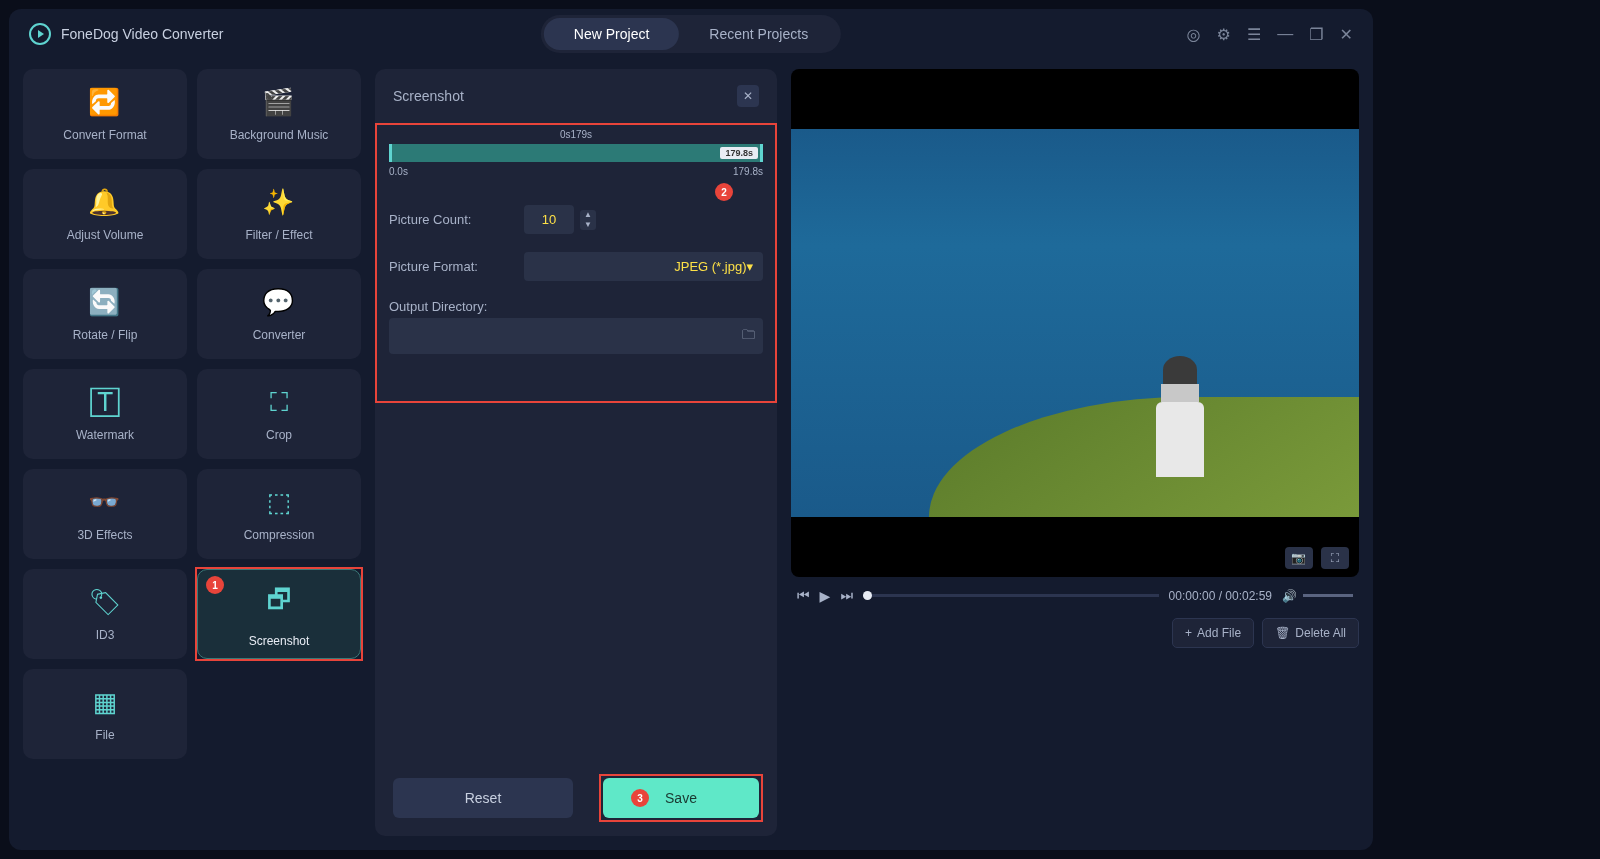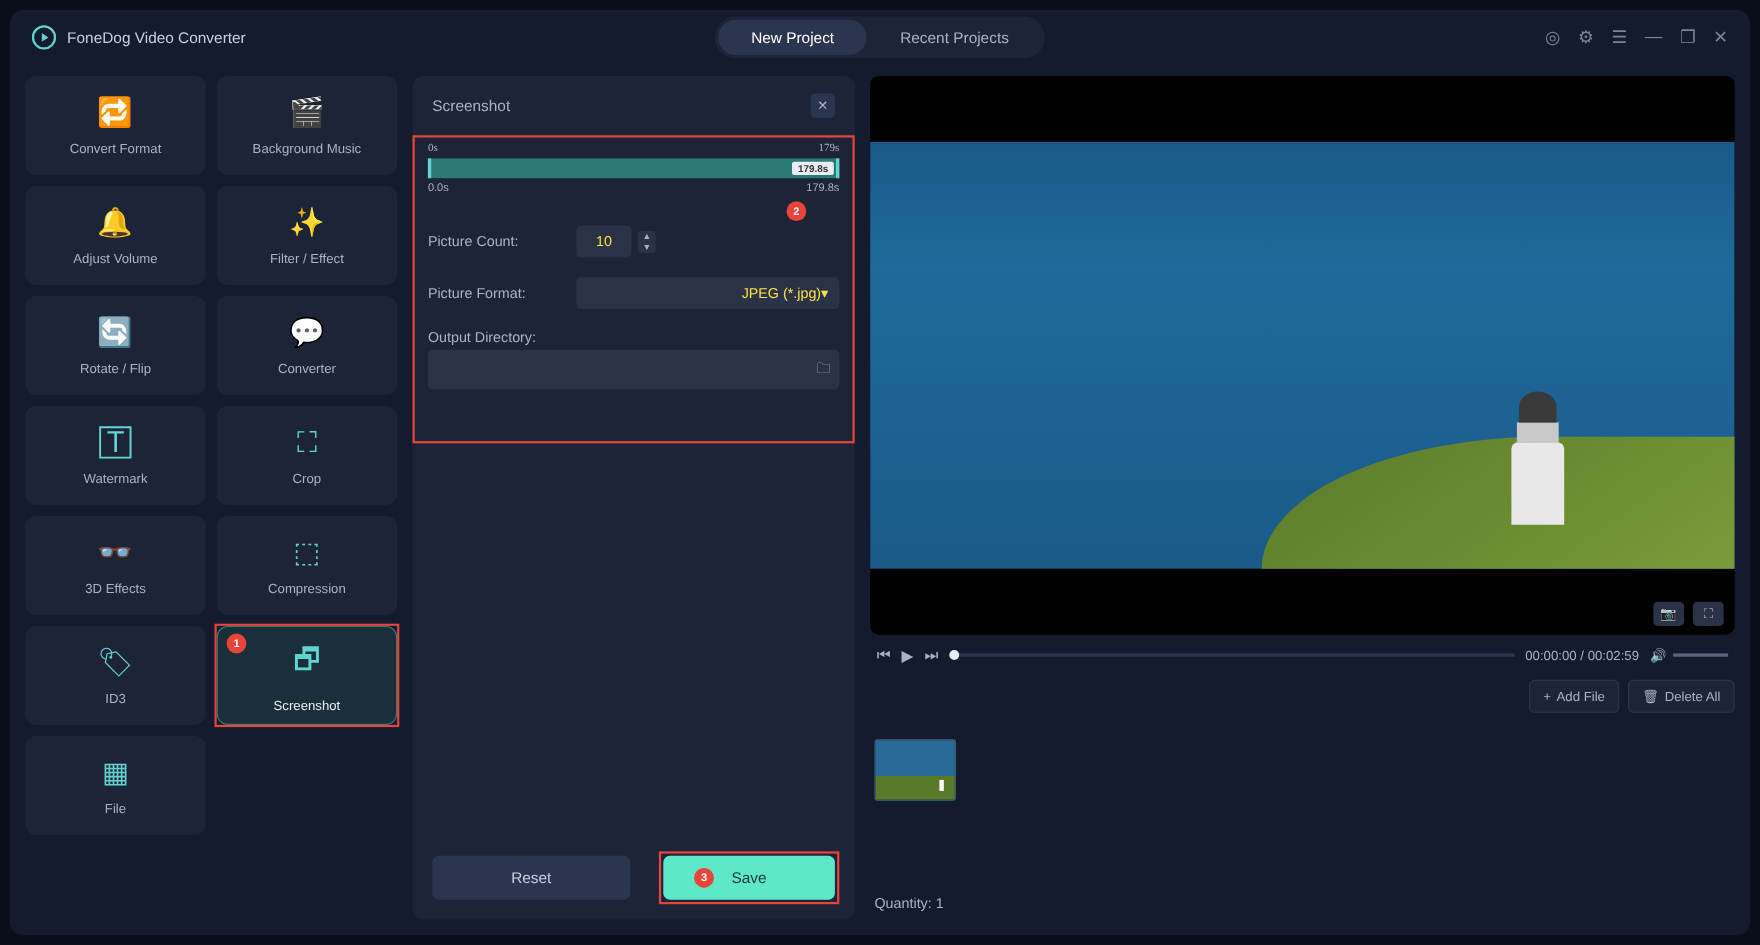--- a/index.html
+++ b/index.html
@@ -1,17 +1,17 @@
 <!DOCTYPE html>
 <html><head>
 <meta charset="utf-8">
 <style>
 * { box-sizing: border-box; margin: 0; padding: 0; }
 body { font-family: -apple-system, BlinkMacSystemFont, "Segoe UI", sans-serif; background: #0a0e1a; color: #a8b2c8; width: 1600px; height: 859px; overflow: hidden; }
-.window { width: 1582px; height: 841px; margin: 9px; background: #141b2e; border-radius: 12px; position: relative; display: flex; flex-direction: column; }
+.window { width: 1364px; height: 841px; margin: 9px; background: #141b2e; border-radius: 12px; position: relative; display: flex; flex-direction: column; }
 
 
 .titlebar { height: 50px; display: flex; align-items: center; padding: 0 20px; }
 .logo { display: flex; align-items: center; gap: 10px; }
 .logo-icon { width: 22px; height: 22px; border-radius: 50%; border: 2px solid #5fd4d0; display:flex; align-items:center; justify-content:center; }
 .logo-tri { width:0; height:0; border-left: 6px solid #5fd4d0; border-top: 4px solid transparent; border-bottom: 4px solid transparent; margin-left:2px; }
 .app-title { font-size: 14px; color: #c8d0e0; }
 .proj-tabs { margin-left: auto; margin-right: auto; display: flex; background: #1e2438; border-radius: 20px; padding: 3px; position: absolute; left: 50%; transform: translateX(-50%); }
 .proj-tab { padding: 8px 30px; border-radius: 18px; cursor: pointer; font-size: 14px; }
 .proj-tab.active { background: #2c3550; color: #ffffff; font-weight: 500; }
@@ -39,21 +39,21 @@
 .text-input { width: 78px; }
 .select { flex:1; display:flex; justify-content:flex-end; align-items:center; cursor:pointer; }
 .x-sep { margin: 0 8px; font-size: 11px; }
 .stepper { display:flex; flex-direction:column; margin-left:6px; background:#2a3248; border-radius:3px; }
 .stepper span { font-size:8px; padding:1px 4px; cursor:pointer; line-height:1;}
 .outdir { height: 36px; background:#2a3248; border-radius:4px; display:flex; align-items:center; padding: 0 8px; margin-top:4px;}
 .outdir .folder { margin-left:auto; cursor:pointer; }
 
 
 .timeline { padding: 6px 0 10px 0; font-size:10px; }
-.timeline-head { display:flex; justify-content:space-between;font-family:Liberation Serif, serif; }
+.timeline-head { display:flex; justify-content:center; }
 .timeline-bar { position:relative; height:18px; background:#2c7a76; margin:4px 0; border-left:3px solid #5fd4d0; border-right:3px solid #5fd4d0; display:flex; justify-content:flex-end; align-items:center;}
 .timeline-bubble { background:#e8ecf4; color:#333; font-size:9px; padding:1px 5px; margin-right:2px; border-radius:2px; font-weight:bold;}
 .timeline-foot { display:flex; justify-content:space-between; }
 
 
 .redbox { border: 2px solid #e8443a; position: absolute; pointer-events: none; }
 .badge { position:absolute; width:18px; height:18px; background:#e8443a; color:#fff; border-radius:50%; font-size:10px; display:flex; align-items:center; justify-content:center; z-index:10; font-weight:bold; }
 
 .settings-foot { display:flex; gap:30px; padding: 12px 18px 18px 18px; }
 .btn { flex:1; padding:12px; border:none; border-radius:6px; font-size:14px; cursor:pointer; position:relative; }
@@ -260,21 +260,15 @@
       <div class="file-actions">
         <div class="abtn">
             <span>+</span>
             <span>Add File</span>
           </div>
         <div class="abtn">
             <span>🗑</span>
             <span>Delete All</span>
           </div>
       </div>
-      <div class="thumbs">
-        <div class="thumb-row">
-          <div class="thumb"></div>
-        </div>
-        <div class="quantity">Quantity: 1</div>
-      </div>
     </div>
   </div>
 </div>
 
 </body></html>

